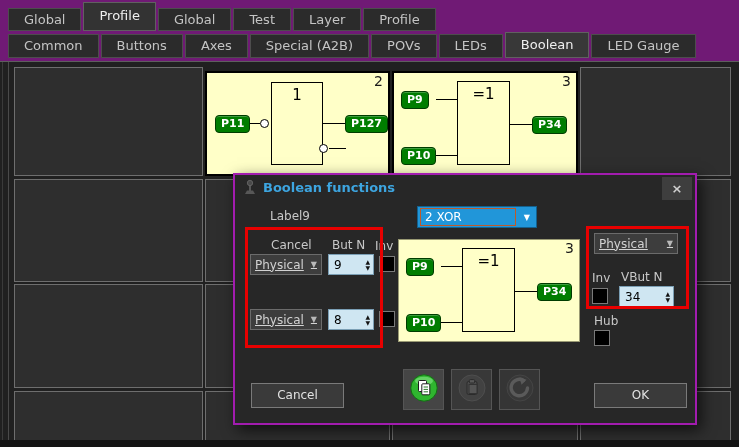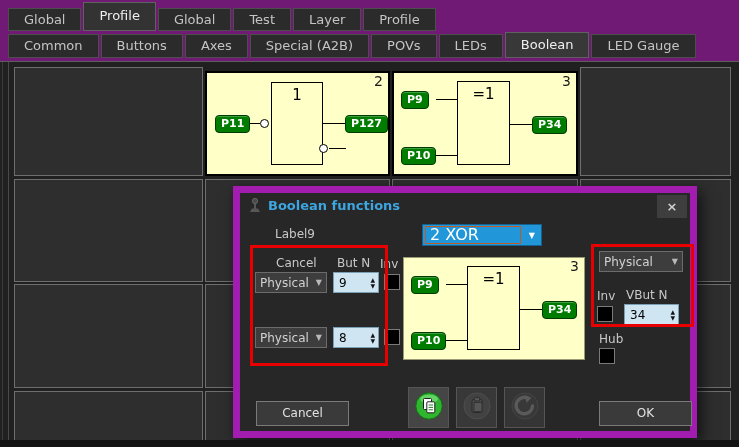--- a/index.html
+++ b/index.html
@@ -25,35 +25,35 @@
   .diagram{position:absolute;inset:0;}
   .idx{position:absolute;right:5px;top:0;color:#1a1a1a;font-size:14px;}
   .gate{position:absolute;border:1.5px solid #000;box-sizing:border-box;text-align:center;}
   .gate-label{color:#000;font-size:15px;margin-top:3px;}
   .wire{position:absolute;height:0;border-top:1.5px solid #000;}
   .bubble{position:absolute;width:9px;height:9px;border:1.5px solid #000;border-radius:50%;background:#fff;box-sizing:border-box;}
   .pin{position:absolute;background:#007d00;border:1px solid #003c00;border-radius:4px;color:#fff;
        font-weight:bold;font-size:11px;line-height:14px;padding:1px 5px;text-align:center;
        box-shadow:inset 0 1px 0 rgba(255,255,255,.25);}
   
-  .dialog{position:absolute;left:233px;top:186px;width:464px;height:252px;background:#272727;
-          border:7px solid #a21caf;box-sizing:border-box;box-shadow:4px 5px 14px rgba(0,0,0,.65);z-index:10;}
+  .dialog{position:absolute;left:233px;top:173px;width:464px;height:252px;background:#272727;
+          border:2px solid #a21caf;box-sizing:border-box;box-shadow:4px 5px 14px rgba(0,0,0,.65);z-index:10;}
   .dlg-title{position:absolute;left:28px;top:5px;color:#3da5e0;font-weight:bold;font-size:13px;}
   .dlg-icon{position:absolute;left:8px;top:4px;}
   .dlg-close{position:absolute;right:3px;top:2px;width:30px;height:23px;background:#3e3e3e;color:#cfcfcf;
              font-size:13px;font-weight:bold;text-align:center;line-height:23px;cursor:default;}
   .lbl{position:absolute;color:#c8c8c8;font-size:12px;white-space:nowrap;}
   .hdr{position:absolute;color:#c8c8c8;font-size:12px;white-space:nowrap;}
   .combo-gray{position:absolute;background:#3d3d3d;border:1px solid #6b6b6b;box-sizing:border-box;height:21px;
-              color:#d2d2d2;font-size:12px;display:flex;align-items:center;padding:0 4px;cursor:default;}
+              color:#d2d2d2;font-size:12px;display:flex;align-items:center;padding:0 4px;cursor:default;text-decoration:underline;}
   .combo-gray .cval{flex:1;overflow:hidden;}
   .combo-arrow{font-size:8px;color:#b8b8b8;margin-left:3px;}
   .combo-blue{position:absolute;left:182px;top:31px;width:120px;height:22px;background:#2196d9;border:1px solid #13618f;
               box-sizing:border-box;display:flex;align-items:center;cursor:default;}
-  .combo-blue .cval{flex:1;margin:1px 2px;border:1px solid #c05a28;color:#fff;font-size:16px;padding:1px 4px;line-height:14px;}
+  .combo-blue .cval{flex:1;margin:1px 2px;border:1px solid #c05a28;color:#fff;font-size:12px;padding:1px 4px;line-height:14px;}
   .combo-blue .combo-arrow{color:#fff;margin:0 6px;}
   .spinner{position:absolute;background:#cfe6f2;border:1px solid #7b9fb5;box-sizing:border-box;height:21px;
            display:flex;align-items:center;cursor:default;}
   .spin-val{flex:1;color:#000;font-size:12px;padding-left:5px;}
   .spin-arrows{display:flex;flex-direction:column;justify-content:center;line-height:6px;padding-right:3px;}
   .spin-arrows span{font-size:6px;color:#111;}
   .chk{position:absolute;width:16px;height:16px;background:#000;border:1px solid #7a7a7a;box-sizing:border-box;cursor:default;}
   .annot{position:absolute;border:3px solid #e80000;box-sizing:border-box;pointer-events:none;}
   .preview{position:absolute;left:163px;top:64px;width:182px;height:103px;background:#ffffc8;border:1px solid #9a9a74;box-sizing:border-box;}
   .btn{position:absolute;width:93px;height:25px;background:#3a3a3a;border:1px solid #7a7a7a;box-sizing:border-box;

